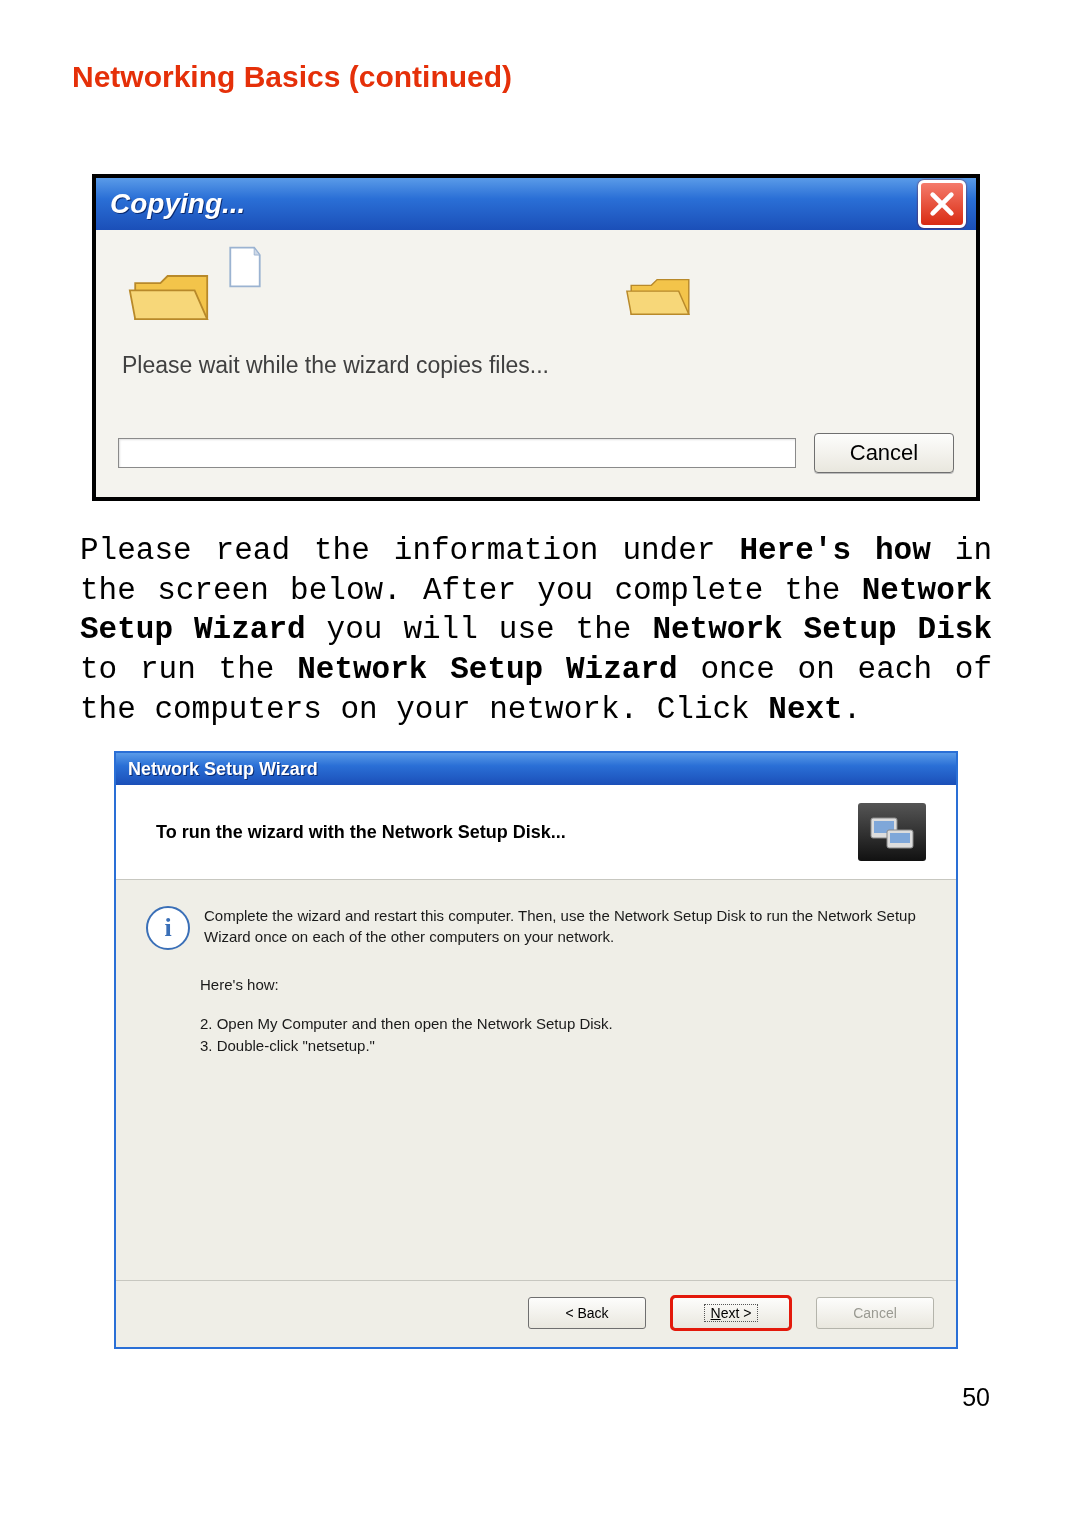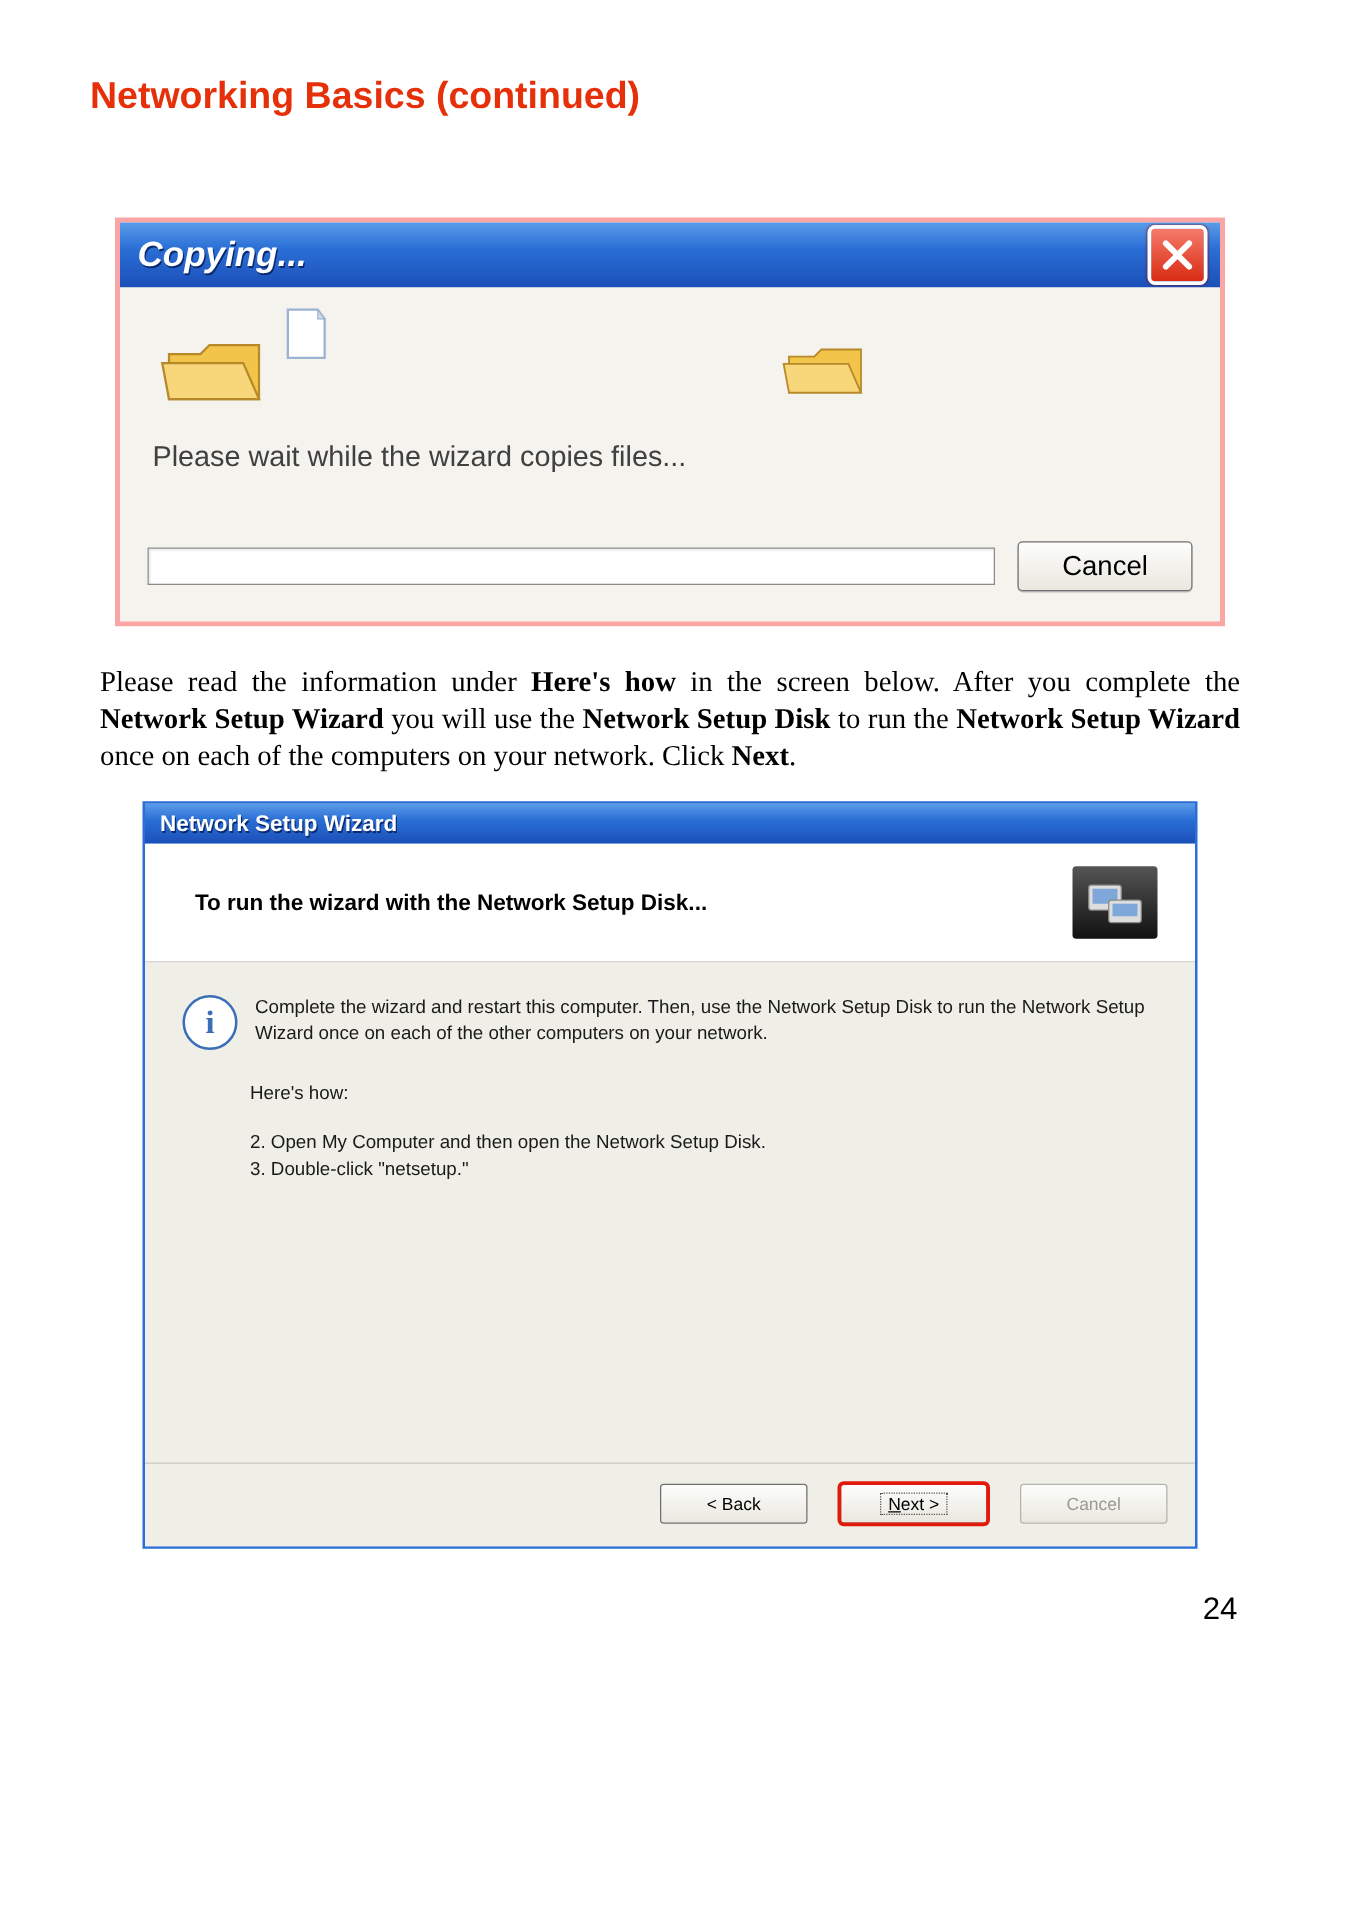--- a/index.html
+++ b/index.html
@@ -17,21 +17,21 @@
   }
   .heading {
     color: #e53009;
     font-weight: bold;
     font-size: 30px;
     margin-bottom: 80px;
     font-family: Arial, sans-serif;
   }
   
   .copy-dialog {
-    border: 4px solid #fca5a5;
+    border: 4px solid #000000;
     margin: 0 20px 30px 20px;
     font-family: Tahoma, Arial, sans-serif;
   }
   .copy-title {
     background: linear-gradient(to bottom, #5a9be8 0%, #2a6fd6 40%, #1b4fb8 100%);
     color: #fff;
     display: flex;
     align-items: center;
     justify-content: space-between;
     padding: 6px 10px 6px 14px;
@@ -99,24 +99,24 @@
     font-size: 22px;
     font-family: Tahoma, sans-serif;
     display: flex;
     align-items: center;
     justify-content: center;
     padding: 0 14px;
     box-shadow: 0 1px 0 #bbb;
   }
   
   .para {
-    font-size: 23px;
+    font-size: 31px;
     line-height: 1.28;
     color: #000;
-    font-family: Liberation Serif, serif;
+    font-family: Liberation Mono, monospace;
     margin: 24px 8px 22px 8px;
     text-align: justify;
   }
   .para b { font-weight: bold; }
   
   .wiz-dialog {
     border: 2px solid #2a6fd6;
     margin: 0 42px 0 42px;
     font-family: Tahoma, Arial, sans-serif;
   }
@@ -303,15 +303,15 @@
       </div>
       <div class="wiz-btn highlight">
         <span class="dotted"><span class="u">N</span><span>ext &gt;</span></span>
       </div>
       <div class="wiz-btn disabled">
         <span>Cancel</span>
       </div>
     </div>
   </div>
 
-  <div class="page-num">24</div>
+  <div class="page-num">50</div>
 
 </div>
 
 </body></html>

